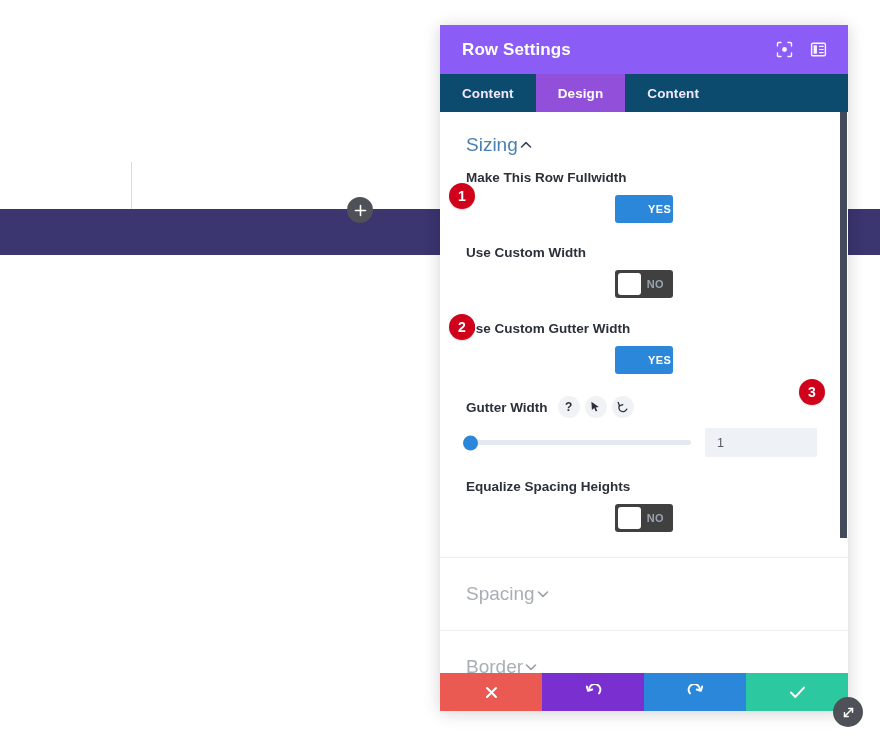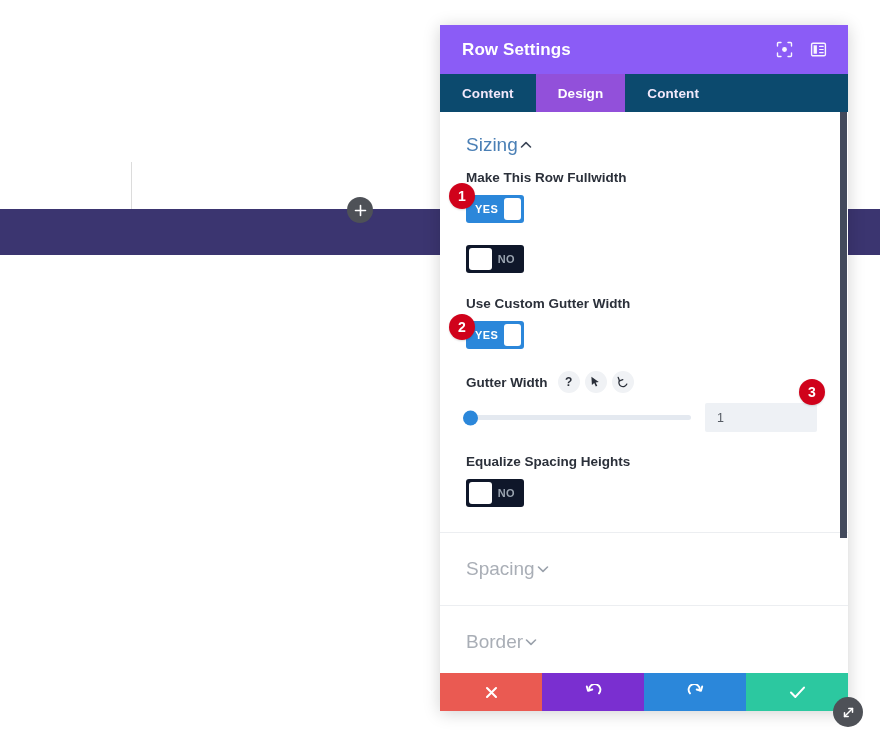--- a/index.html
+++ b/index.html
@@ -148,21 +148,21 @@
   }
   .section-title {
     font-size: 19px;
     color: #4a7fb5;
     font-weight: normal;
   }
   .section-title.collapsed { color: #a9aeb6; }
   .chev { width: 16px; height: 16px; color: #3c4657; }
   .chev.collapsed { color: #9aa1ab; }
 
-  .section-content { padding: 0 26px 20px 26px; }
+  .section-content { padding: 0 26px 20px 26px; text-align: center; }
 
   .field { margin-bottom: 22px; }
   .field:last-child { margin-bottom: 4px; }
 
   .field-label {
     font-size: 13.5px;
     color: #2b303a;
     font-weight: bold;
     margin-bottom: 10px;
     display: flex;
@@ -188,37 +188,37 @@
   .toggle {
     display: inline-flex;
     align-items: center;
     height: 28px;
     border-radius: 3px;
     padding: 3px;
     position: relative;
     width: 58px;
   }
   .toggle.on { background: #2b87da; justify-content: flex-start; }
-  .toggle.off { background: #0f172a; justify-content: flex-start; }
+  .toggle.off { background: #404040; justify-content: flex-start; }
   .toggle .knob {
     width: 28px;
     height: 22px;
     background: #ffffff;
     border-radius: 3px;
     order: 2;
   }
   .toggle.off .knob { order: 0; }
   .toggle .state {
     font-size: 11px;
     font-weight: bold;
     letter-spacing: 0.4px;
     padding: 0 6px;
     order: 0;
   }
-  .toggle.on .state { color: #ffffff; }
+  .toggle.on .state { color: #ffffff; margin-left: 24px; }
   .toggle.off .state { color: #9aa4b0; order: 2; }
 
   
   .slider-row {
     display: flex;
     align-items: center;
     gap: 14px;
   }
   .slider-track {
     position: relative;
@@ -381,20 +381,23 @@
               </div>
               <div class="toggle-wrap">
                 <div class="toggle on">
                   <span class="state">YES</span>
                   <span class="knob"></span>
                 </div>
               </div>
             </div>
 
             <div class="field">
+              <div class="field-label">
+                <span class="label-text">Use Custom Width</span>
+              </div>
               <div class="toggle-wrap">
                 <div class="toggle off">
                   <span class="state">NO</span>
                   <span class="knob"></span>
                 </div>
               </div>
             </div>
 
             <div class="field">
               <div class="field-label">

